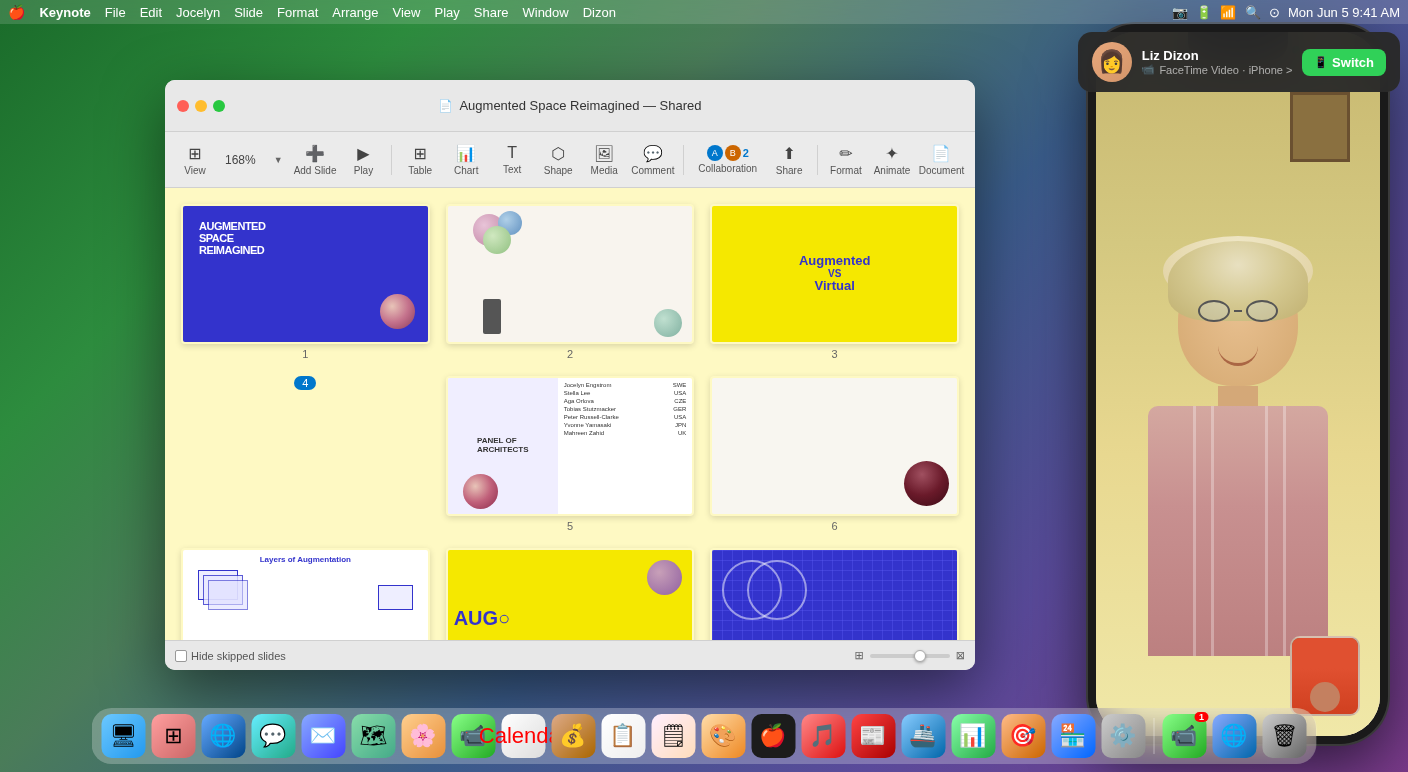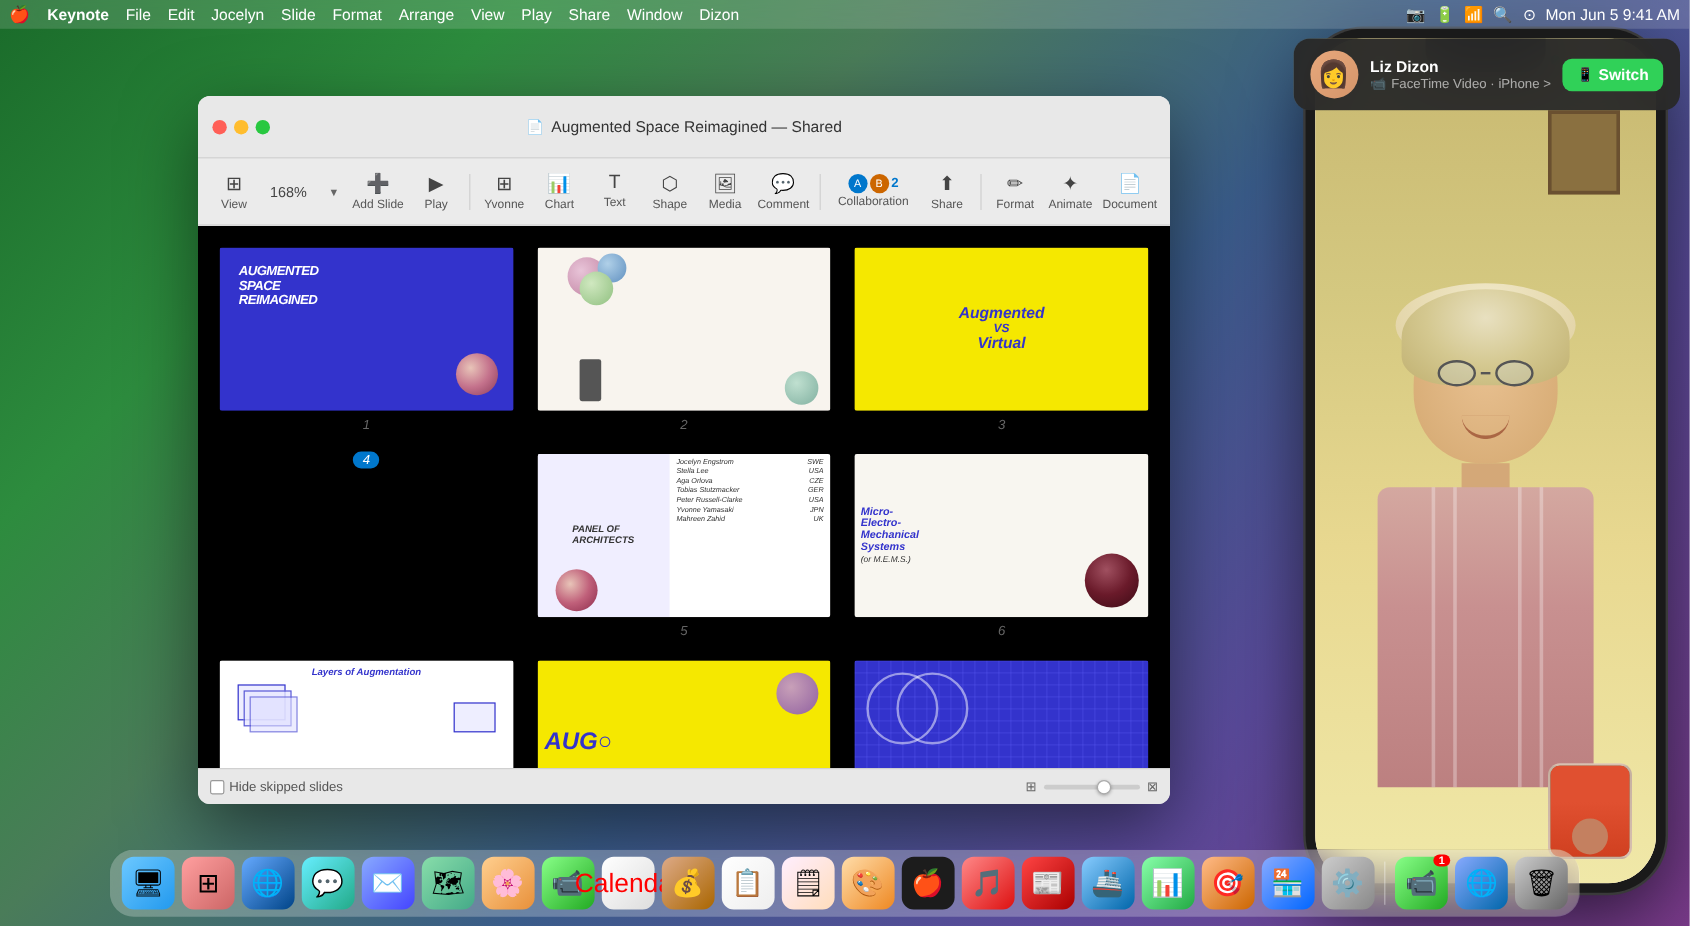--- a/index.html
+++ b/index.html
@@ -224,23 +224,22 @@
       padding: 4px 6px;
       border-radius: 4px;
       cursor: pointer;
     }
     .zoom-text { font-size: 12px; color: #444; }
 
     
     .slides-container {
       height: calc(100% - 108px - 30px);
       overflow-y: auto;
-      background: #000000;
+      background: #fef9c3;
       padding: 16px;
-      font-style: italic;
     }
     .slides-grid {
       display: grid;
       grid-template-columns: repeat(3, 1fr);
       gap: 16px;
     }
     .slide-item {
       display: flex;
       flex-direction: column;
       align-items: center;
@@ -871,21 +870,21 @@
       <span class="toolbar-btn-icon">➕</span>
       <span class="toolbar-btn-label">Add Slide</span>
     </div>
     <div class="toolbar-btn">
       <span class="toolbar-btn-icon">▶</span>
       <span class="toolbar-btn-label">Play</span>
     </div>
     <div class="toolbar-separator"></div>
     <div class="toolbar-btn">
       <span class="toolbar-btn-icon">⊞</span>
-      <span class="toolbar-btn-label">Yvonne</span>
+      <span class="toolbar-btn-label">Table</span>
     </div>
     <div class="toolbar-btn">
       <span class="toolbar-btn-icon">📊</span>
       <span class="toolbar-btn-label">Chart</span>
     </div>
     <div class="toolbar-btn">
       <span class="toolbar-btn-icon">T</span>
       <span class="toolbar-btn-label">Text</span>
     </div>
     <div class="toolbar-btn">
@@ -1009,24 +1008,20 @@
             </div>
             <div class="slide5-sphere"></div>
           </div>
         </div>
         <span class="slide-number">5</span>
       </div>
 
       <div class="slide-item">
         <div class="slide-thumb">
           <div class="slide6">
-            <div class="slide6-left">
-              <div class="slide6-text">Micro-<br>Electro-<br>Mechanical<br>Systems</div>
-              <div class="slide6-sub">(or M.E.M.S.)</div>
-            </div>
             <div class="slide6-sphere"></div>
           </div>
         </div>
         <span class="slide-number">6</span>
       </div>
 
       <div class="slide-item">
         <div class="slide-thumb">
           <div class="slide8">
             <div class="slide8-title">Layers of Augmentation</div>

